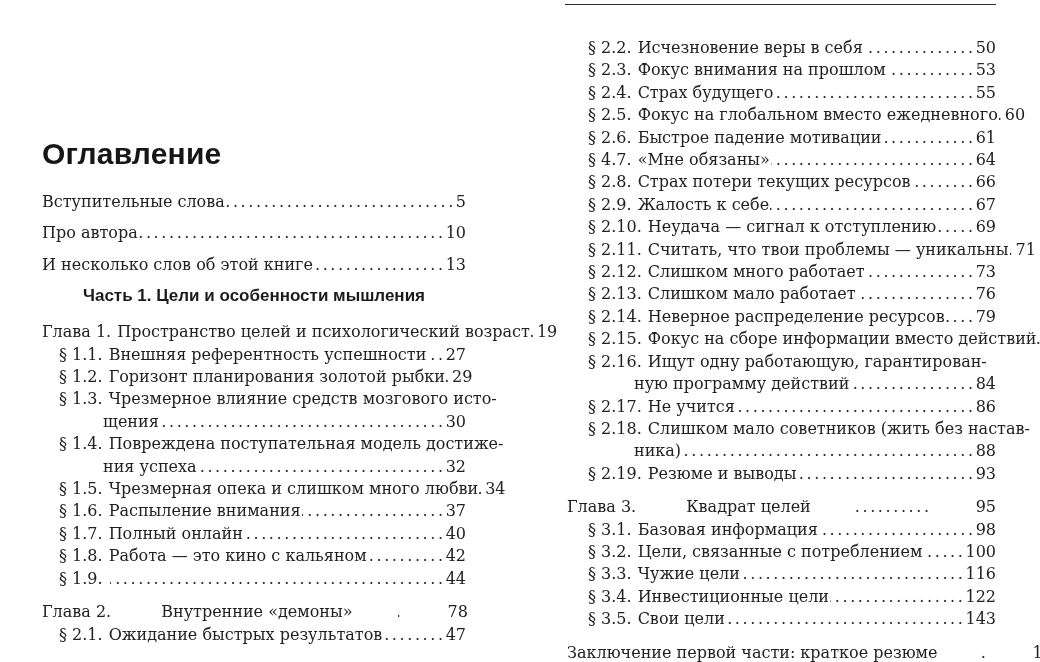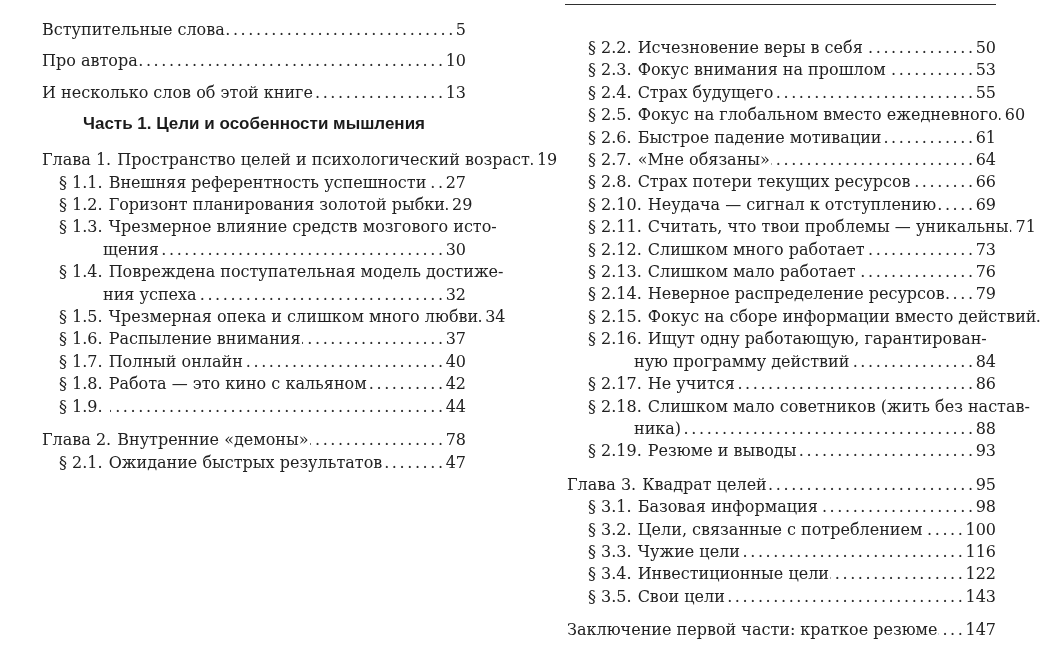--- a/index.html
+++ b/index.html
@@ -49,41 +49,42 @@
 
   .chapter .lbl { min-width: 61px; }
   .page-left  .section { padding-left: 17px; }
   .page-left  .section .lbl { min-width: 44px; }
   .page-right .section { padding-left: 21px; }
   .page-right .section .lbl { min-width: 40px; }
 
   .page-left  .cont { padding-left: 61px; }
   .page-right .cont { padding-left: 67px; align-items: flex-end; }
 
-  .gap { margin-top: 11px; }
+  .gap { margin-top: 11px; gap: 44px; }
 
   .dots {
     flex: 1 1 0; overflow: hidden; white-space: nowrap;
     direction: rtl; min-width: 6px; margin-left: 1px;
     color: #2b2b2b;
   }
   .dots::after {
     content: "................................................................................";
     letter-spacing: 2.6px;
   }
 </style>
 </head>
 <body>
 
 <div class="canvas">
 
   <div class="top-rule"></div>
 
   <div class="page-left">
 
+    <h1 class="toc-title">Оглавление</h1>
 
     <div class="front-matter">
       <div class="entry">
         <span class="ttl">Вступительные слова</span>
         <span class="dots"></span>
         <span class="pg">5</span>
       </div>
       <div class="entry">
         <span class="ttl">Про автора</span>
         <span class="dots"></span>
@@ -223,33 +224,39 @@
     </div>
 
     <div class="entry section">
       <span class="lbl">§ 2.6.</span>
       <span class="ttl">Быстрое падение мотивации</span>
       <span class="dots"></span>
       <span class="pg">61</span>
     </div>
 
     <div class="entry section">
-      <span class="lbl">§ 2.7.</span>
+      <span class="lbl">§ 4.7.</span>
       <span class="ttl">«Мне обязаны»</span>
       <span class="dots"></span>
       <span class="pg">64</span>
     </div>
 
     <div class="entry section">
       <span class="lbl">§ 2.8.</span>
       <span class="ttl">Страх потери текущих ресурсов</span>
       <span class="dots"></span>
       <span class="pg">66</span>
     </div>
 
+    <div class="entry section">
+      <span class="lbl">§ 2.9.</span>
+      <span class="ttl">Жалость к себе</span>
+      <span class="dots"></span>
+      <span class="pg">67</span>
+    </div>
 
     <div class="entry section">
       <span class="lbl">§ 2.10.</span>
       <span class="ttl">Неудача — сигнал к отступлению</span>
       <span class="dots"></span>
       <span class="pg">69</span>
     </div>
 
     <div class="entry section">
       <span class="lbl">§ 2.11.</span>

